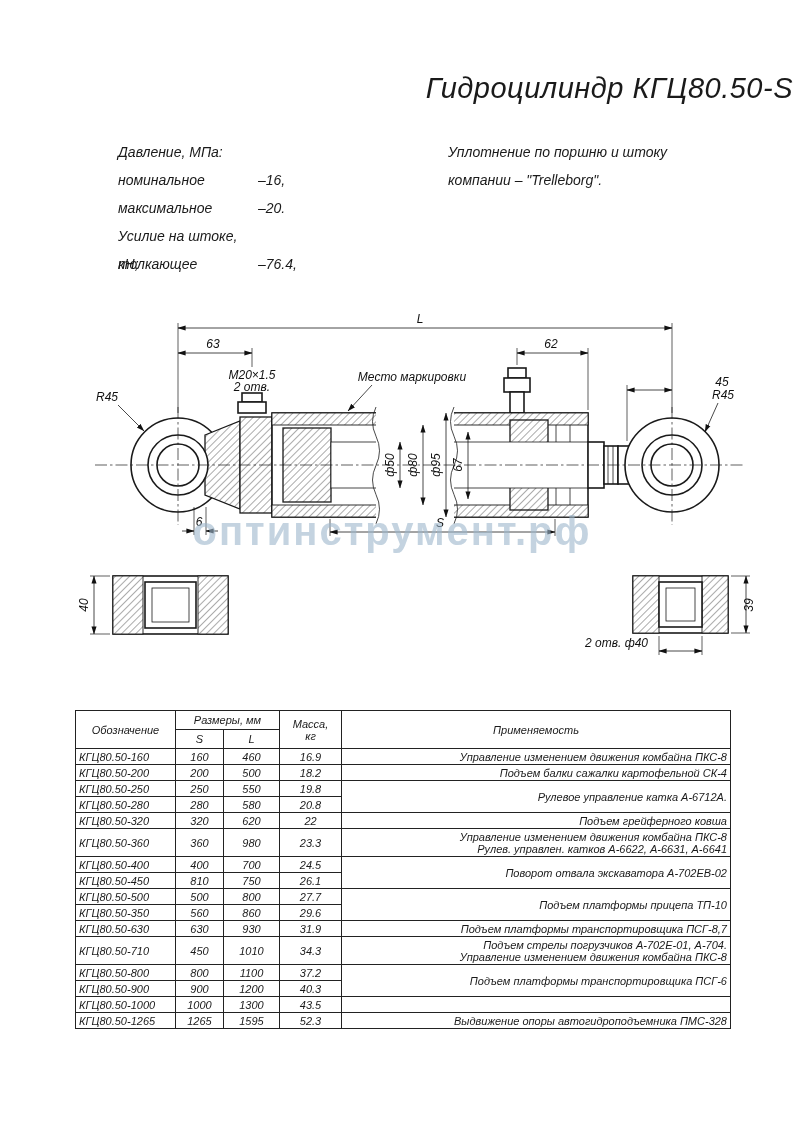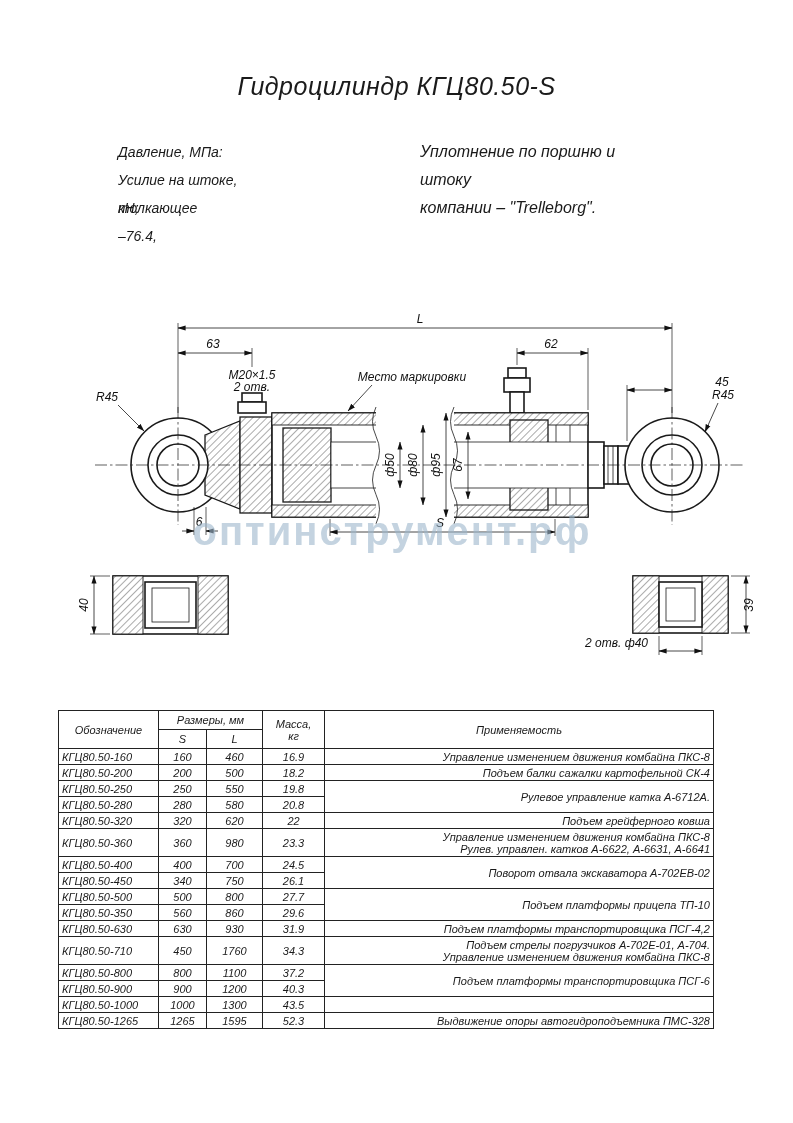--- a/index.html
+++ b/index.html
@@ -1,65 +1,73 @@
 <!DOCTYPE html>
 <html><head>
 <meta charset="utf-8">
 <style>
   html,body{margin:0;padding:0;background:#fff;}
   .page{
     position:relative;width:793px;height:1123px;background:#fff;overflow:hidden;
     font-family:"Liberation Sans",sans-serif;font-style:italic;color:#1a1a1a;
   }
   .title{
-    position:absolute;top:72px;left:0;width:100%;text-align:center;
-    font-size:25px;letter-spacing:.5px;
+    position:absolute;top:72px;left:0;width:100%;text-align:right;
+    font-size:29px;letter-spacing:.5px;
   }
   .specs{position:absolute;left:118px;top:138px;width:240px;font-size:14px;}
-  .spec-row{display:flex;height:28px;line-height:28px;flex-direction:column;}
+  .spec-row{display:flex;height:28px;line-height:28px;}
   .spec-label{width:140px;}
   .spec-value{width:90px;}
-  .seal-note{position:absolute;left:420px;top:138px;width:240px;font-size:16px;line-height:28px;}
+  .seal-note{position:absolute;left:448px;top:138px;width:240px;font-size:14px;line-height:28px;}
   .drawing-wrap{position:absolute;left:0;top:295px;width:793px;height:400px;}
 
   
   svg text{font-family:"Liberation Sans",sans-serif;font-style:italic;font-size:12px;fill:#111;}
   .thick{stroke:#1a1a1a;stroke-width:1.6;fill:none;}
   .thin{stroke:#1a1a1a;stroke-width:.8;fill:none;}
   .hatched{fill:url(#hatch);stroke:#1a1a1a;stroke-width:1.3;}
   .hatched-thin{fill:url(#hatch);stroke:#1a1a1a;stroke-width:.9;}
   .cl{stroke:#1a1a1a;stroke-width:.7;stroke-dasharray:12 3 2.5 3;fill:none;}
   .dim{stroke:#1a1a1a;stroke-width:.8;fill:none;}
   .ext{stroke:#1a1a1a;stroke-width:.7;fill:none;}
   .fw{fill:#fff;}
   .watermark{font-size:40px;font-style:normal;font-weight:bold;letter-spacing:2px;fill:#9db7cc;opacity:.6;}
 
   
   .tbl{
-    position:absolute;left:58px;top:710px;width:655px;
+    position:absolute;left:75px;top:710px;width:655px;
     border-collapse:collapse;table-layout:fixed;
     font-size:11px;text-align:center;border-radius:11px;
   }
   .tbl th,.tbl td{border:1px solid #222;padding:1.5px 3px;font-weight:normal;vertical-align:middle;}
   .tbl thead th{height:15px;}
   .col-designation{text-align:left;padding-left:5px;}
   .col-num{text-align:center;}
   .col-app{text-align:right;}
 </style>
 </head>
 <body>
 
 <div class="page">
 
   <div class="title">Гидроцилиндр КГЦ80.50-S</div>
 
   <div class="specs">
     <div class="spec-row">
       <span class="spec-label">Давление, МПа:</span>
       <span class="spec-value"></span>
+    </div>
+    <div class="spec-row">
+      <span class="spec-label">номинальное</span>
+      <span class="spec-value">–16,</span>
+    </div>
+    <div class="spec-row">
+      <span class="spec-label">максимальное</span>
+      <span class="spec-value">–20.</span>
     </div>
     <div class="spec-row">
       <span class="spec-label">Усилие на штоке, кН;</span>
       <span class="spec-value"></span>
     </div>
     <div class="spec-row">
       <span class="spec-label">толкающее</span>
       <span class="spec-value">–76.4,</span>
     </div>
   </div>
@@ -300,21 +308,21 @@
           <td class="col-designation">КГЦ80.50-400</td>
           <td class="col-num">400</td>
           <td class="col-num">700</td>
           <td class="col-num">24.5</td>
           <td class="col-app" rowspan="2">
             <div>Поворот отвала экскаватора А-702ЕВ-02</div>
           </td>
         </tr>
         <tr>
           <td class="col-designation">КГЦ80.50-450</td>
-          <td class="col-num">340</td>
+          <td class="col-num">810</td>
           <td class="col-num">750</td>
           <td class="col-num">26.1</td>
         </tr>
         <tr>
           <td class="col-designation">КГЦ80.50-500</td>
           <td class="col-num">500</td>
           <td class="col-num">800</td>
           <td class="col-num">27.7</td>
           <td class="col-app" rowspan="2">
             <div>Подъем платформы прицепа ТП-10</div>
@@ -325,27 +333,27 @@
           <td class="col-num">560</td>
           <td class="col-num">860</td>
           <td class="col-num">29.6</td>
         </tr>
         <tr>
           <td class="col-designation">КГЦ80.50-630</td>
           <td class="col-num">630</td>
           <td class="col-num">930</td>
           <td class="col-num">31.9</td>
           <td class="col-app">
-            <div>Подъем платформы транспортировщика ПСГ-4,2</div>
+            <div>Подъем платформы транспортировщика ПСГ-8,7</div>
           </td>
         </tr>
         <tr>
           <td class="col-designation">КГЦ80.50-710</td>
           <td class="col-num">450</td>
-          <td class="col-num">1760</td>
+          <td class="col-num">1010</td>
           <td class="col-num">34.3</td>
           <td class="col-app">
             <div>Подъем стрелы погрузчиков А-702Е-01, А-704.</div>
             <div>Управление изменением движения комбайна ПКС-8</div>
           </td>
         </tr>
         <tr>
           <td class="col-designation">КГЦ80.50-800</td>
           <td class="col-num">800</td>
           <td class="col-num">1100</td>

